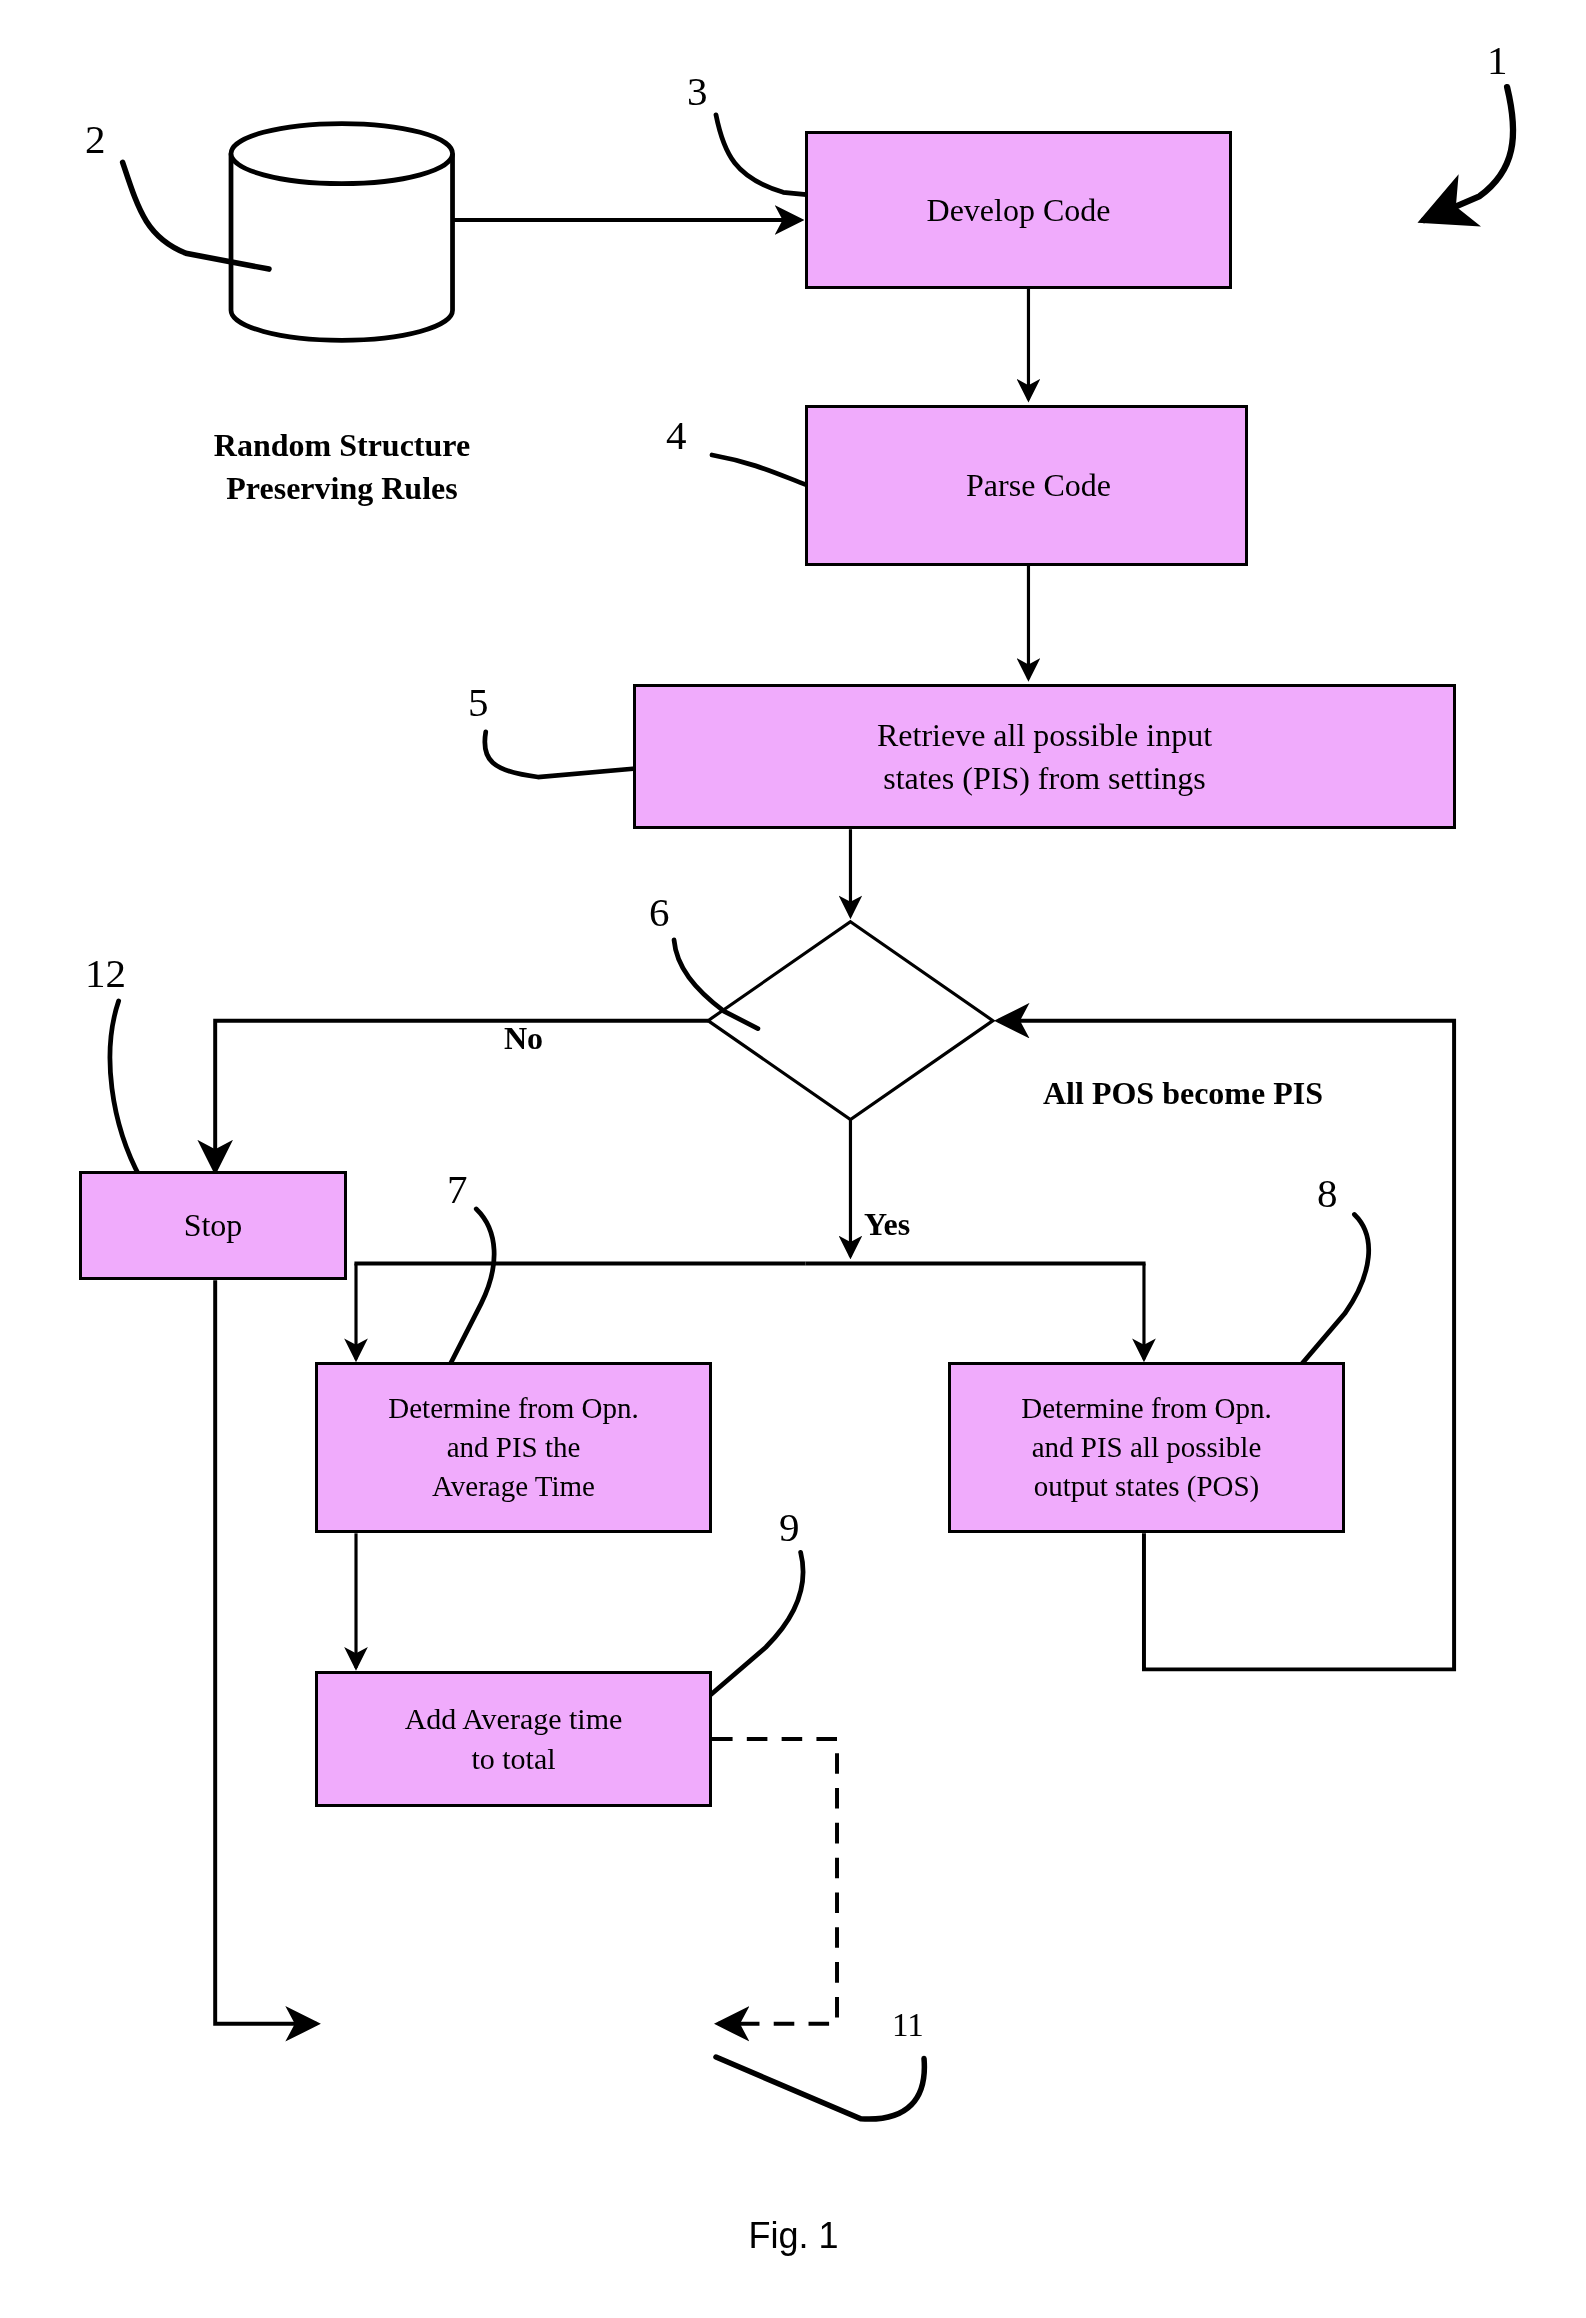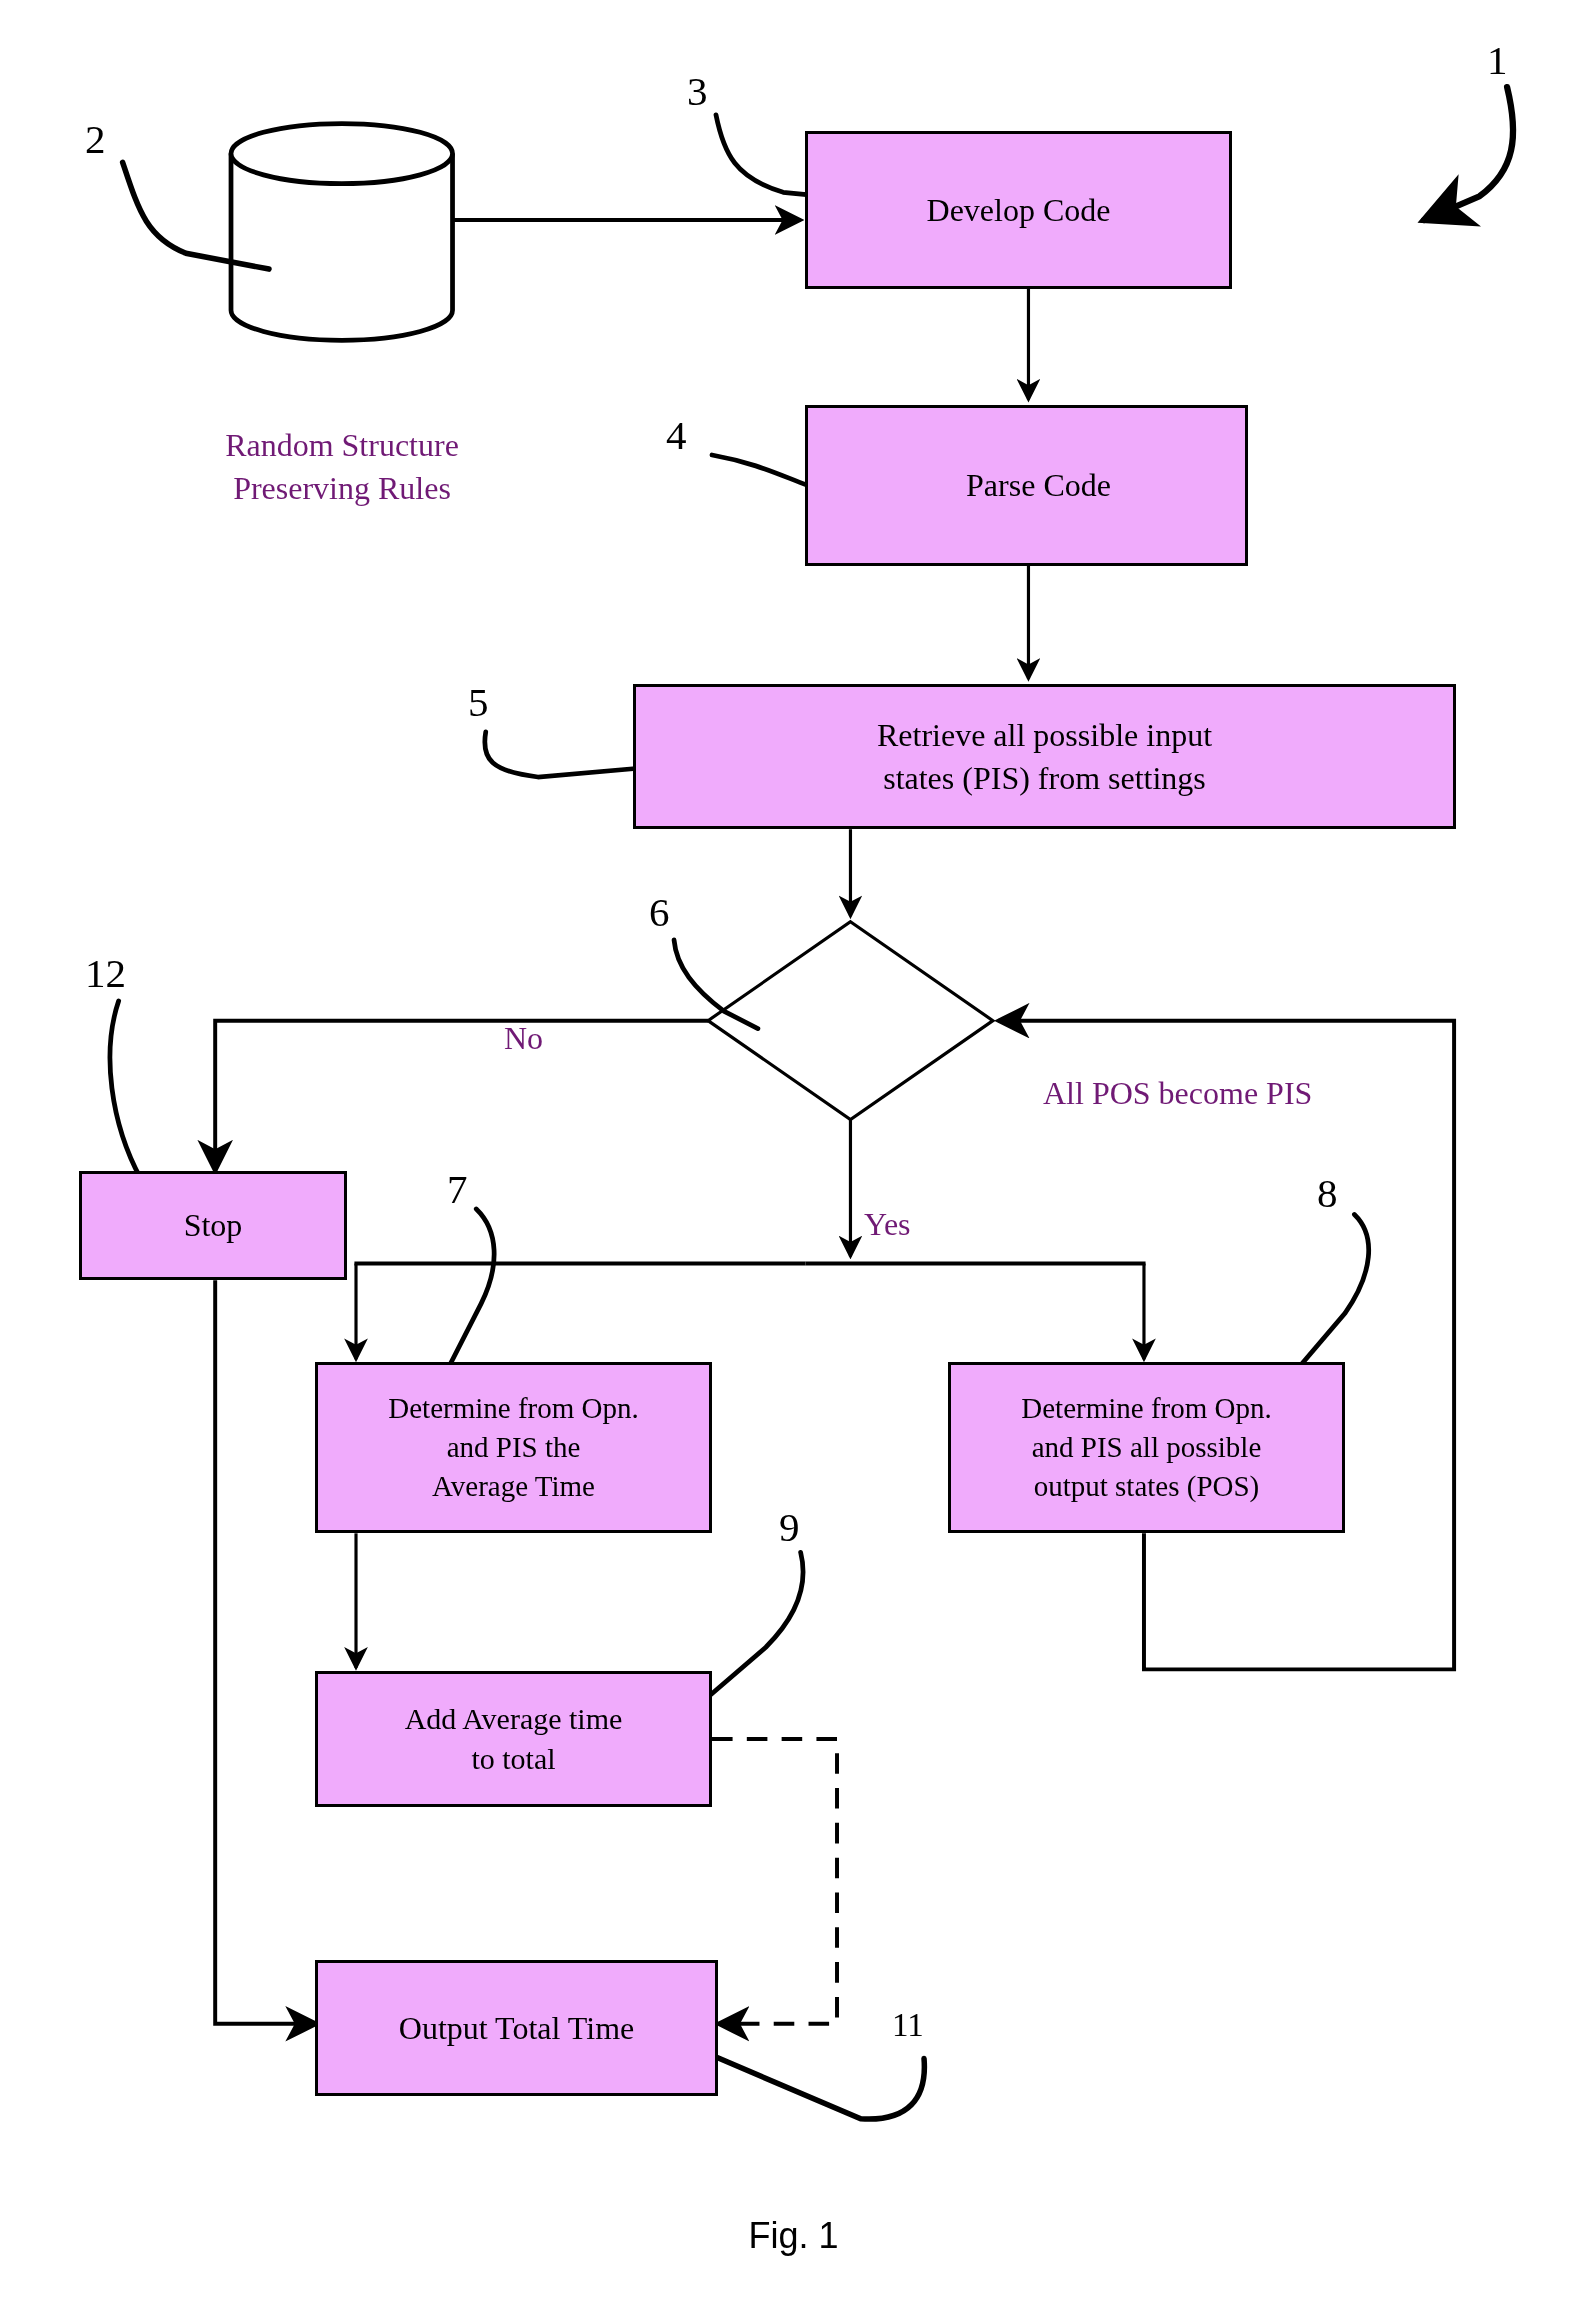--- a/index.html
+++ b/index.html
@@ -55,21 +55,22 @@
     font-family: "Liberation Serif", "DejaVu Serif", serif;
     color: #000000;
   }
   
   .plain-label {
     position: absolute;
     text-align: center;
     line-height: 1.36;
     white-space: pre-line;
     font-family: "Liberation Serif", "DejaVu Serif", serif;
-    color: #701a75;
+    color: #000000;
+    font-weight: bold;
   }
   .ref-num {
     position: absolute;
     font-family: "Liberation Serif", "DejaVu Serif", serif;
     color: #000000;
     line-height: 1;
   }
   .fig-caption {
     position: absolute;
     width: 100%;
@@ -171,23 +172,20 @@
     <span class="node-text">Determine from Opn.
 and PIS all possible
 output states (POS)</span>
   </div>
 
   <div class="node-box" style="left:315px; top:1671px; width:397px; height:136px; font-size:30px;">
     <span class="node-text">Add Average time
 to total</span>
   </div>
 
-  <div class="node-box" style="left:315px; top:1960px; width:403px; height:136px; font-size:32px;">
-    <span class="node-text">Output Total Time</span>
-  </div>
 
   <div class="plain-label" style="left:152px; top:380px; width:380px; font-size:32px;">
     <span>Random Structure
 Preserving Rules</span>
   </div>
 
   <div class="plain-label" style="left:460px; top:973px; width:127px; font-size:32px;">
     <span>No</span>
   </div>
 

